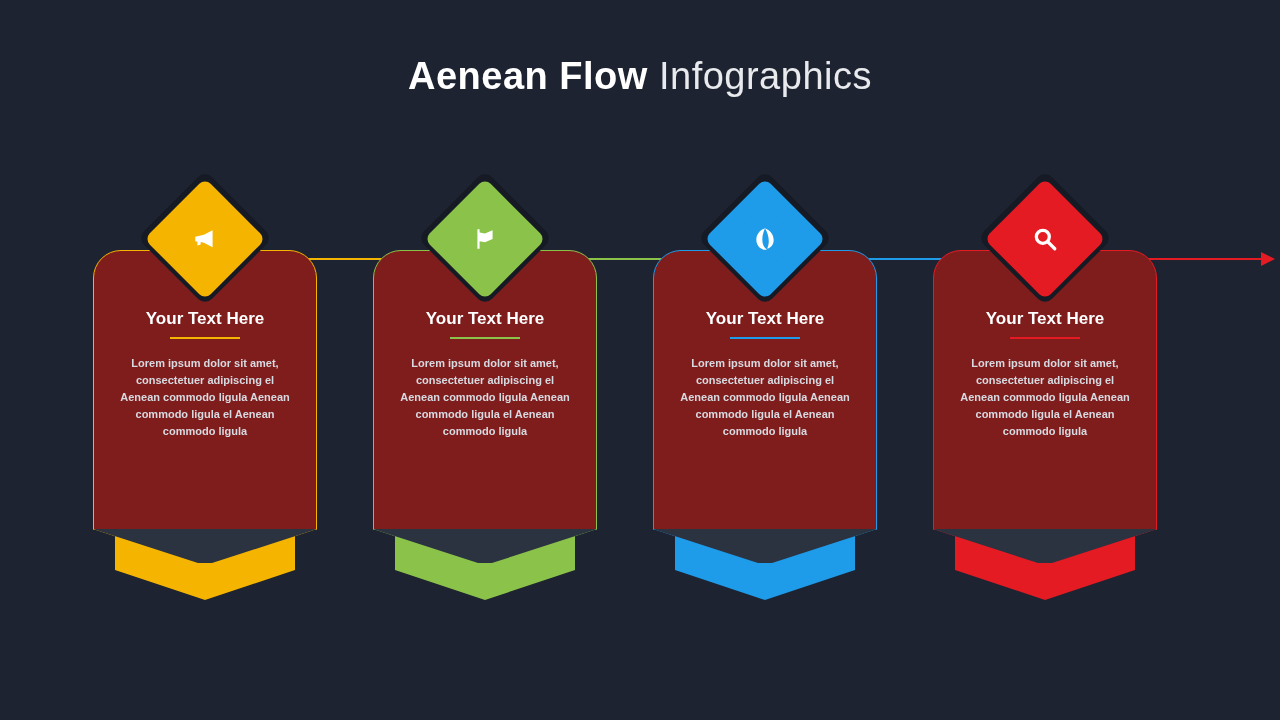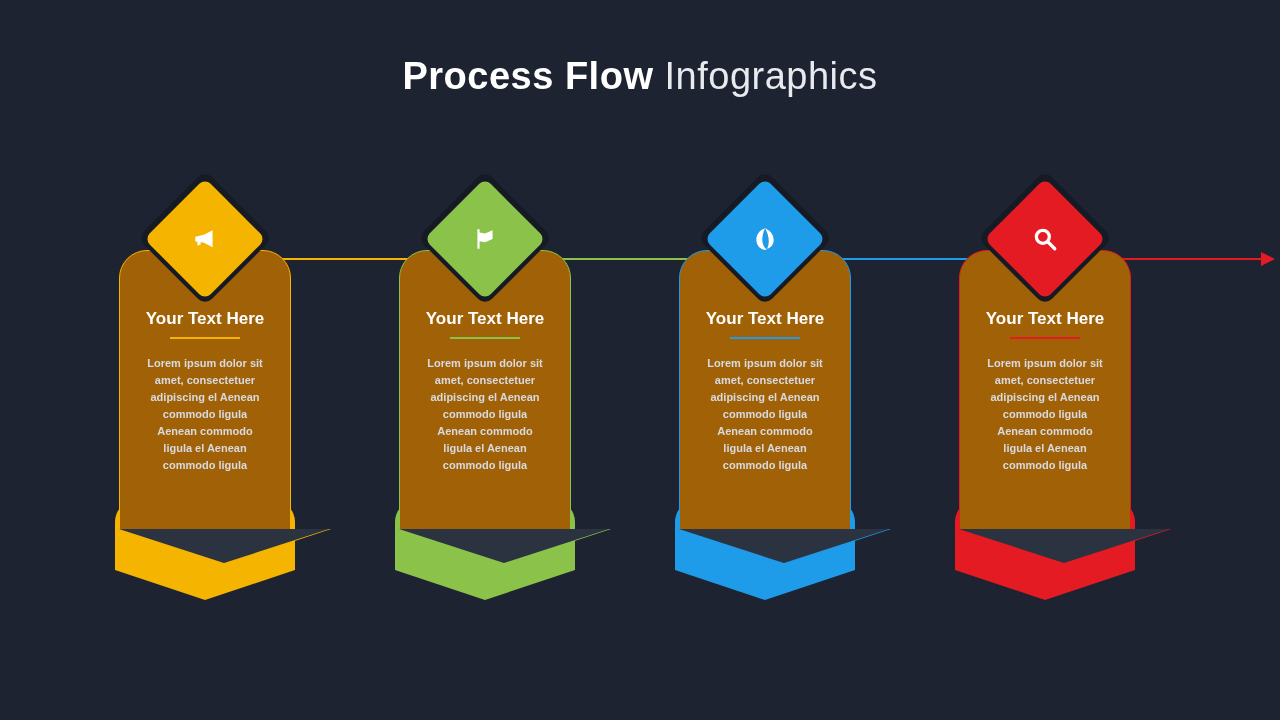--- a/index.html
+++ b/index.html
@@ -98,23 +98,23 @@
     top:100%;
     height:0;
     border-left: 90px solid transparent;
     border-right: 90px solid transparent;
     border-top: 30px solid currentColor;
   }
   .card {
     position: absolute;
     left: 50%; top: 70px;
     transform: translateX(-50%);
-    width: 172px;
+    width: 224px;
     height: 280px;
-    background: #a16207;
+    background: #7f1d1d;
     border-radius: 28px 28px 0 0;
     border: 1px solid currentColor;
     padding: 58px 22px 0 22px;
     text-align: center;
     color: #fff;
   }
   .card::after{
     content:"";
     position:absolute;
     left:-1px; right:-1px;
@@ -149,21 +149,21 @@
     font-size: 11px;
     line-height: 1.55;
     color: #d7dae0;
     font-weight: 700;
   }
 </style>
 </head>
 <body>
 
 <div class="title">
-  <b>Process Flow</b><span> Infographics</span>
+  <b>Aenean Flow</b><span> Infographics</span>
 </div>
 
 <div class="row" id="row">
     <div class="arrow" style="left: 175px; color: rgb(244, 180, 0);">
       <div class="arrow-line"></div>
     </div>
     <div class="step" style="left: 0px;">
     <div class="card-base" style="background:#f4b400;color:#f4b400"></div>
     <div class="card" style="color:#f4b400">
       <div class="card-stroke-bottom"></div>

